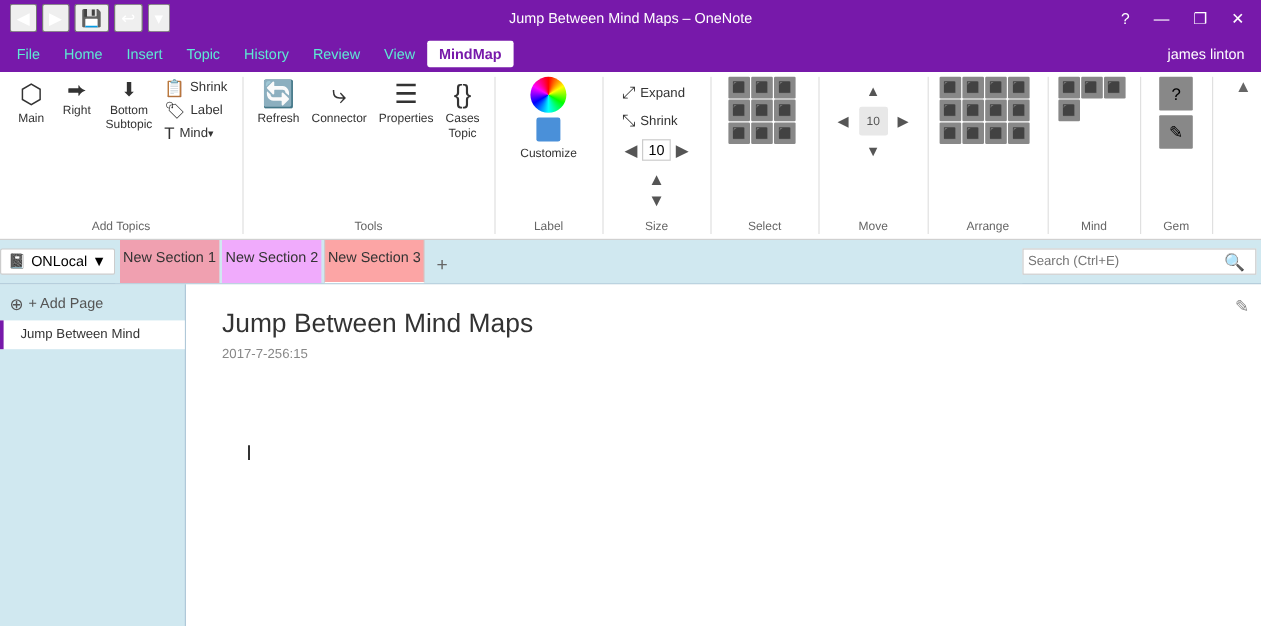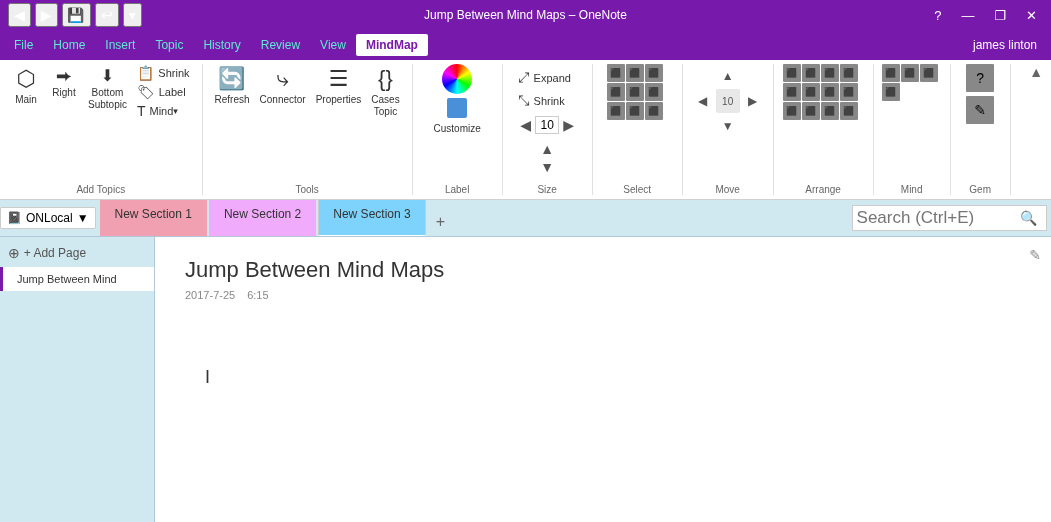--- a/index.html
+++ b/index.html
@@ -149,32 +149,32 @@
     
     .sections-bar {
       background: #d0e8f0;
       display: flex;
       align-items: flex-end;
       padding: 0 4px;
       flex: 1;
       height: 36px;
     }
     .section-tab {
-      padding: 4px 14px;
+      padding: 4px 2px;
       margin-right: 2px;
       cursor: pointer;
       font-size: 12px;
       border-radius: 4px 4px 0 0;
       border: 1px solid transparent;
       height: 44px;
       display: flex;
       align-items: center;
     }
     .section-tab.active {
-      background: #7dd3fc;
+      background: #fca5a5;
       border-color: #ccc;
       border-bottom-color: white;
       color: #333;
     }
     .section-tab.pink { background: #f0a0b0; color: #333; }
     .section-tab.lavender { background: #f0abfc; color: #333; }
     .section-add {
       padding: 4px 8px;
       cursor: pointer;
       font-size: 16px;
@@ -190,21 +190,21 @@
       align-items: center;
       background: white;
       border: 1px solid #ccc;
       margin-left: auto;
       margin-right: 4px;
       padding: 2px 4px;
     }
     .search-input {
       border: none;
       outline: none;
-      font-size: 17px;
+      font-size: 11px;
       width: 160px;
       color: #999;
     }
     .search-btn { cursor: pointer; font-size: 14px; color: #555; padding: 0 4px; }
 
     
     .main-area {
       display: flex;
       flex: 1;
       height: calc(522px - 30px - 30px - 92px - 37px);
@@ -250,21 +250,21 @@
     .page-title {
       font-size: 22px;
       font-weight: normal;
       color: #333;
       margin-bottom: 6px;
     }
     .page-meta {
       font-size: 11px;
       color: #888;
       display: flex;
-      gap: 12px;
+      gap: 0;
       text-align: center;
     }
     .cursor-indicator {
       position: absolute;
       top: 130px;
       left: 50px;
       font-size: 18px;
       color: #333;
     }
     .edit-icon {

